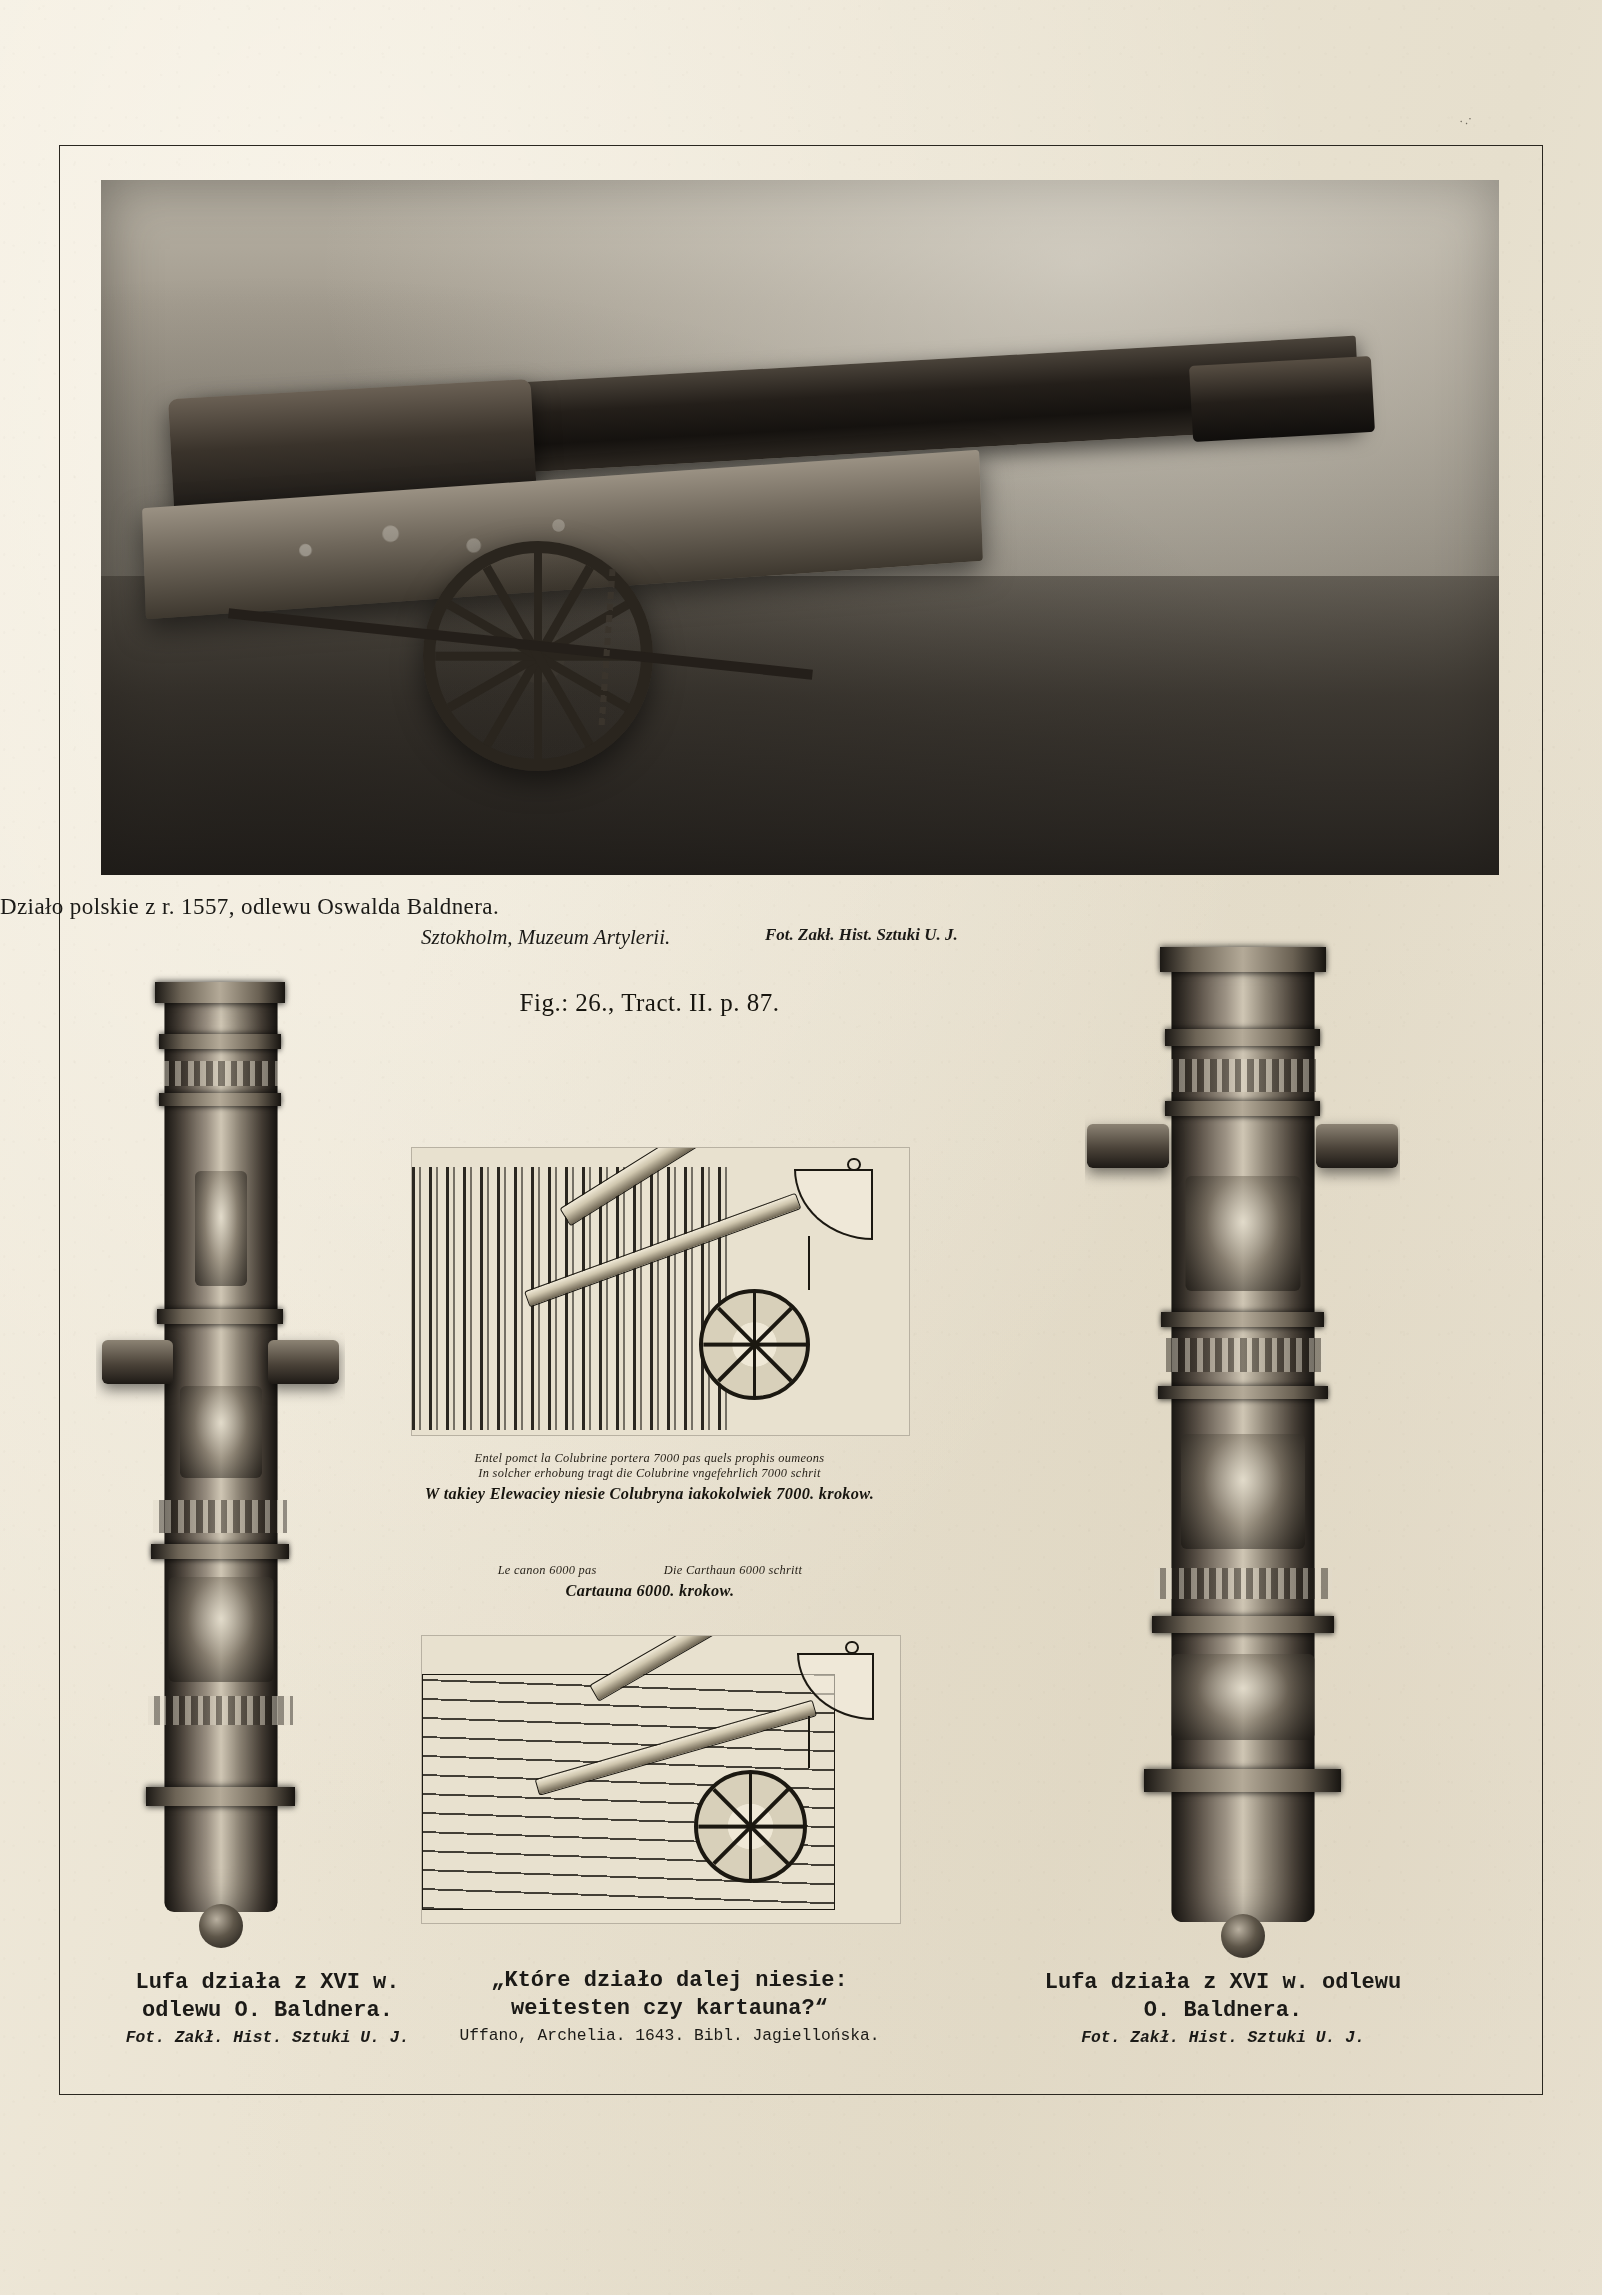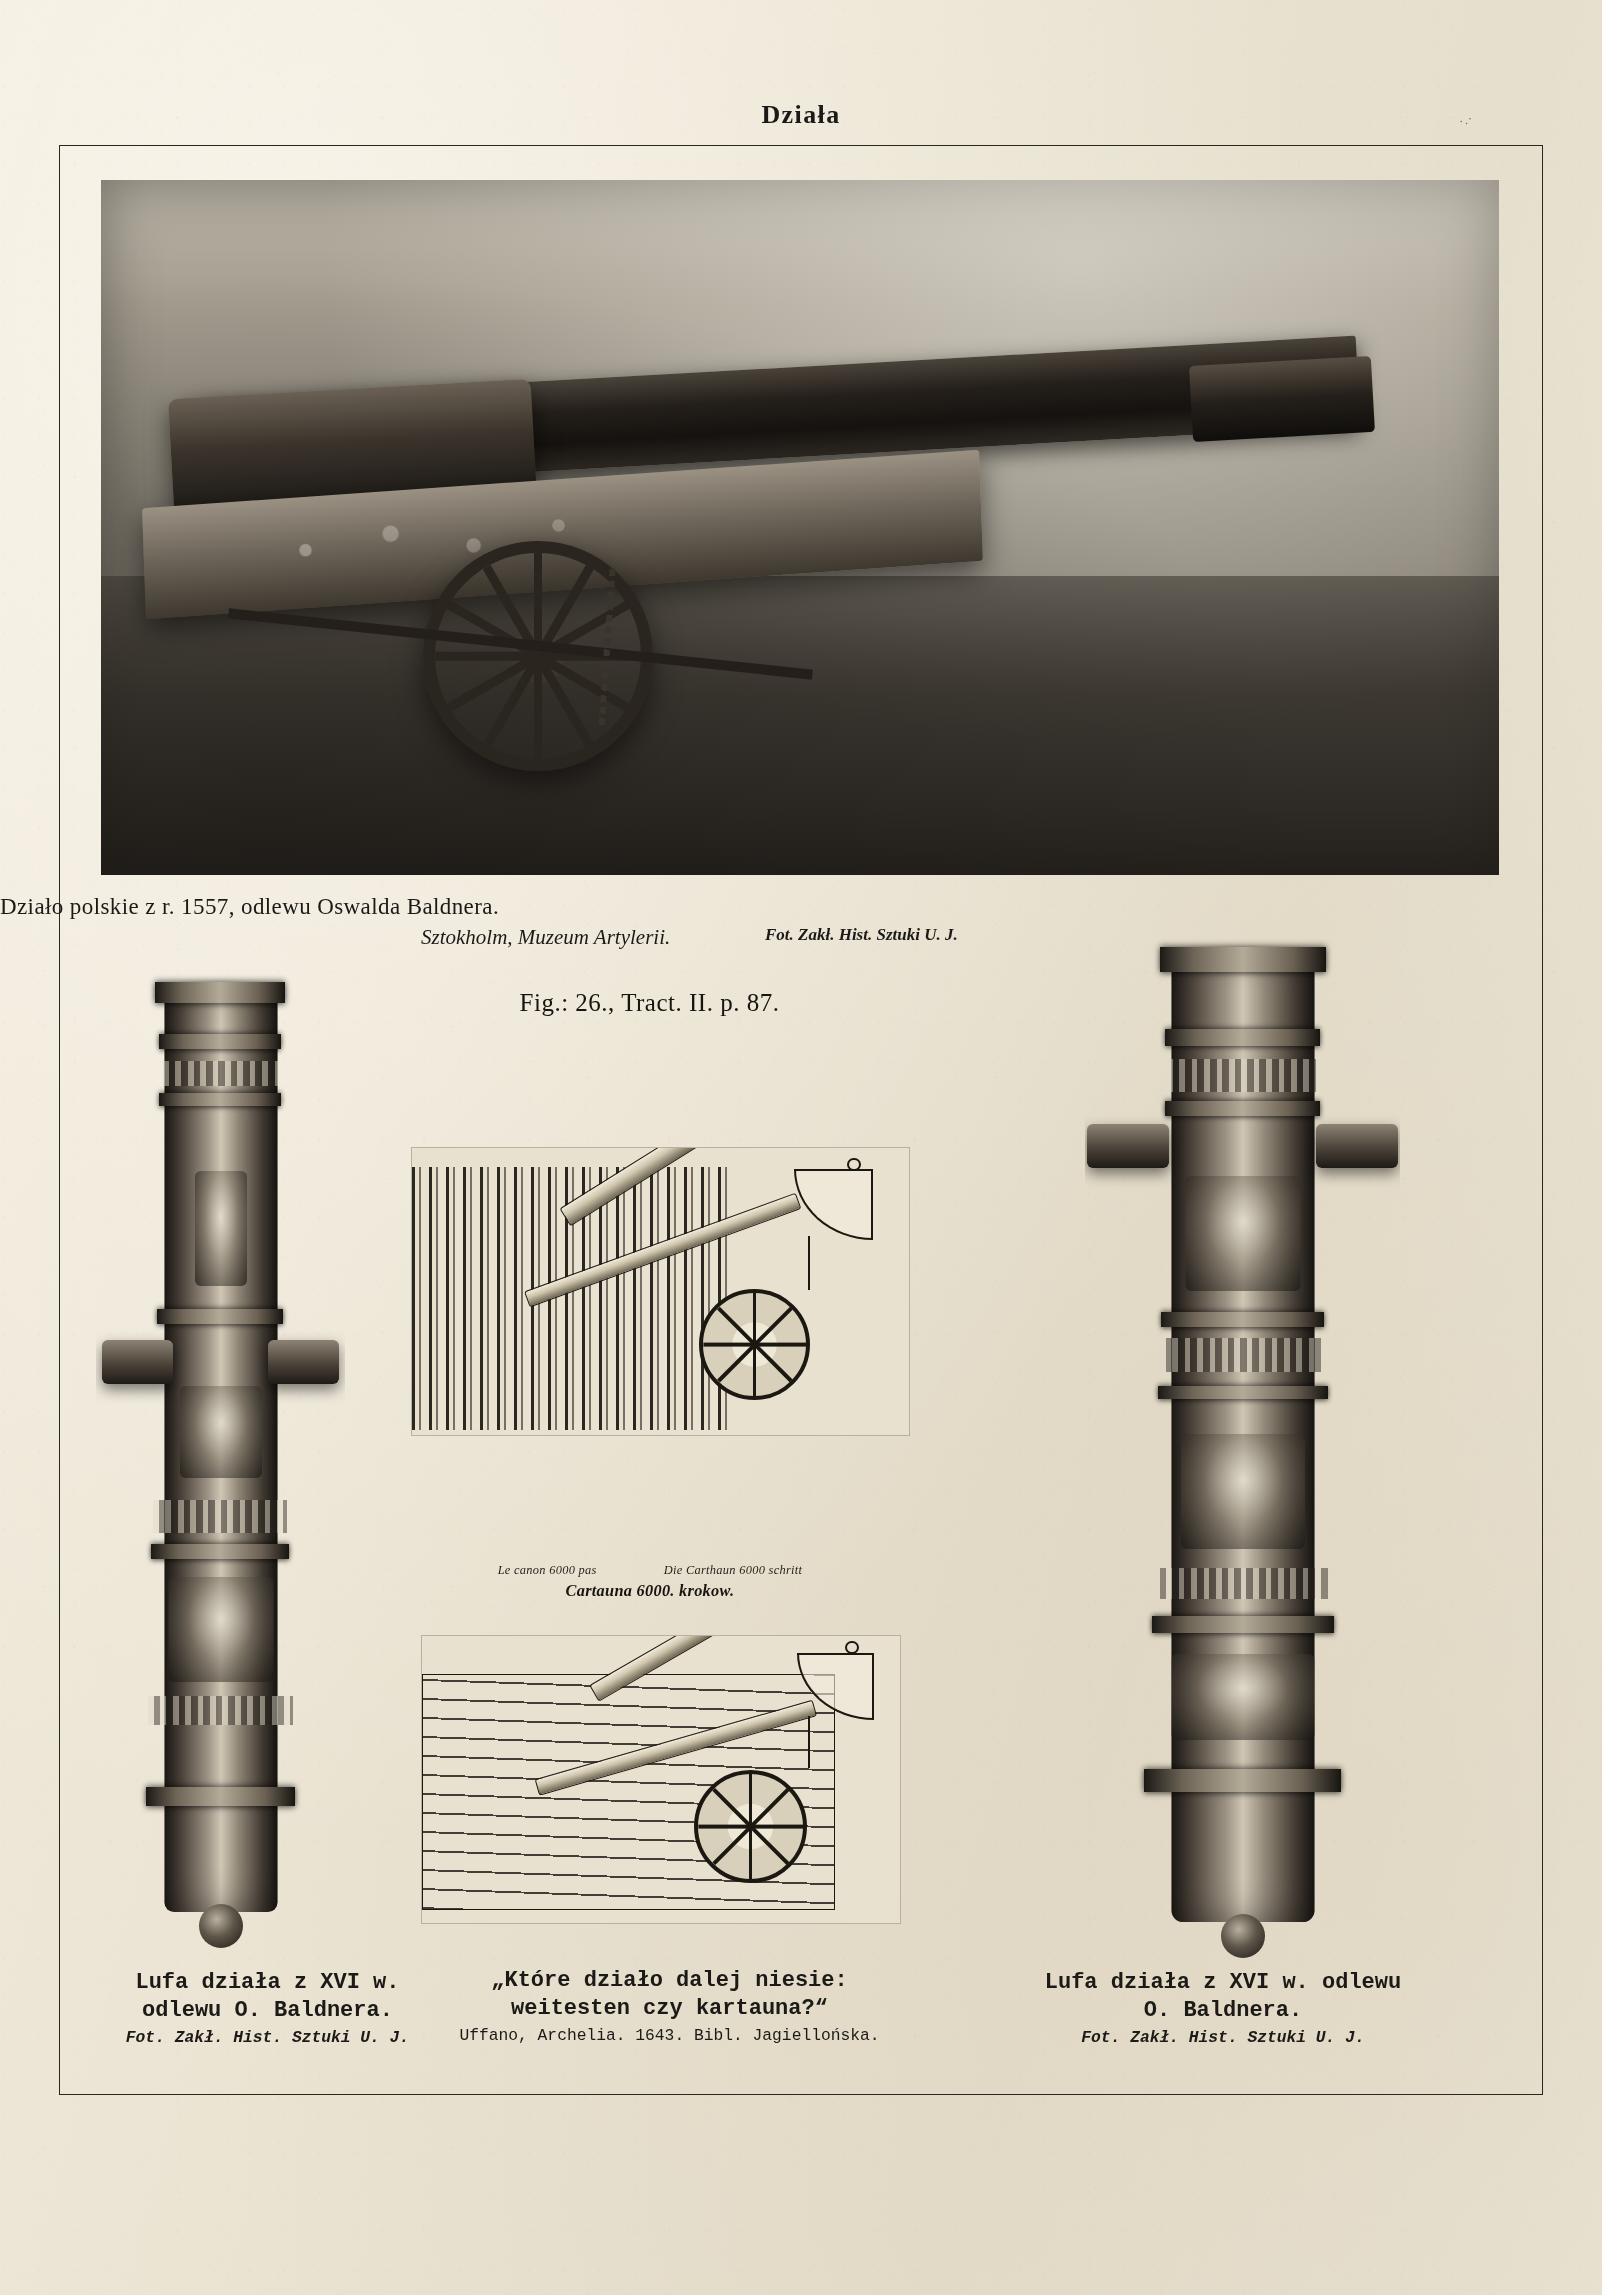--- a/index.html
+++ b/index.html
@@ -346,21 +346,20 @@
     color: #1b1a17;
     font-family: Liberation Mono, monospace;
   }
 </style>
 </head>
 <body>
 
 <div class="page">
   <div class="grain"></div>
 
-  <div class="page-header">Działa</div>
   <div class="corner-mark">·.·</div>
 
   <div class="plate-frame"></div>
 
   <div class="photo-top">
     <div class="wallgrad"></div>
     <div class="floorline"></div>
     <div class="barrel"></div>
     <div class="barrel-breech"></div>
     <div class="barrel-muzzle"></div>
@@ -433,20 +432,25 @@
       <div class="sp" style="transform:rotate(0deg)"></div>
       <div class="sp" style="transform:rotate(45deg)"></div>
       <div class="sp" style="transform:rotate(90deg)"></div>
       <div class="sp" style="transform:rotate(135deg)"></div>
     </div>
     <div class="eng-quadrant" style="left:382px; top:21px; width:75px; height:67px;"></div>
     <div style="position:absolute;left:435px;top:9.6px;width:9.6px;height:9.6px;border-radius:50%;border:2.9px solid #1b1811;"></div>
     <div style="position:absolute;left:396px;top:88px;width:1.9px;height:54px;background:#1b1811;"></div>
   </div>
 
+  <div class="engr-wrap" style="left:382px; top:1451px; width:535px;">
+    <div class="engr-line-sm">Entel pomct la Colubrine portera 7000 pas quels prophis oumeons</div>
+    <div class="engr-line-sm">In solcher erhobung tragt die Colubrine vngefehrlich 7000 schrit</div>
+    <div class="engr-line-bold" style="margin-top:2.9px;">W takiey Elewaciey niesie Colubryna iakokolwiek 7000. krokow.</div>
+  </div>
 
   <div class="engr-wrap" style="left:411px; top:1563px; width:478px;">
     <div style="display:flex; justify-content:center; gap:67px;">
       <span class="engr-line-sm">Le canon 6000 pas</span>
       <span class="engr-line-sm">Die Carthaun 6000 schritt</span>
     </div>
     <div class="engr-line-bold" style="margin-top:2.9px;">Cartauna 6000. krokow.</div>
   </div>
 
   <div class="engraving" style="left:421px; top:1635px; width:478px; height:287px;">

